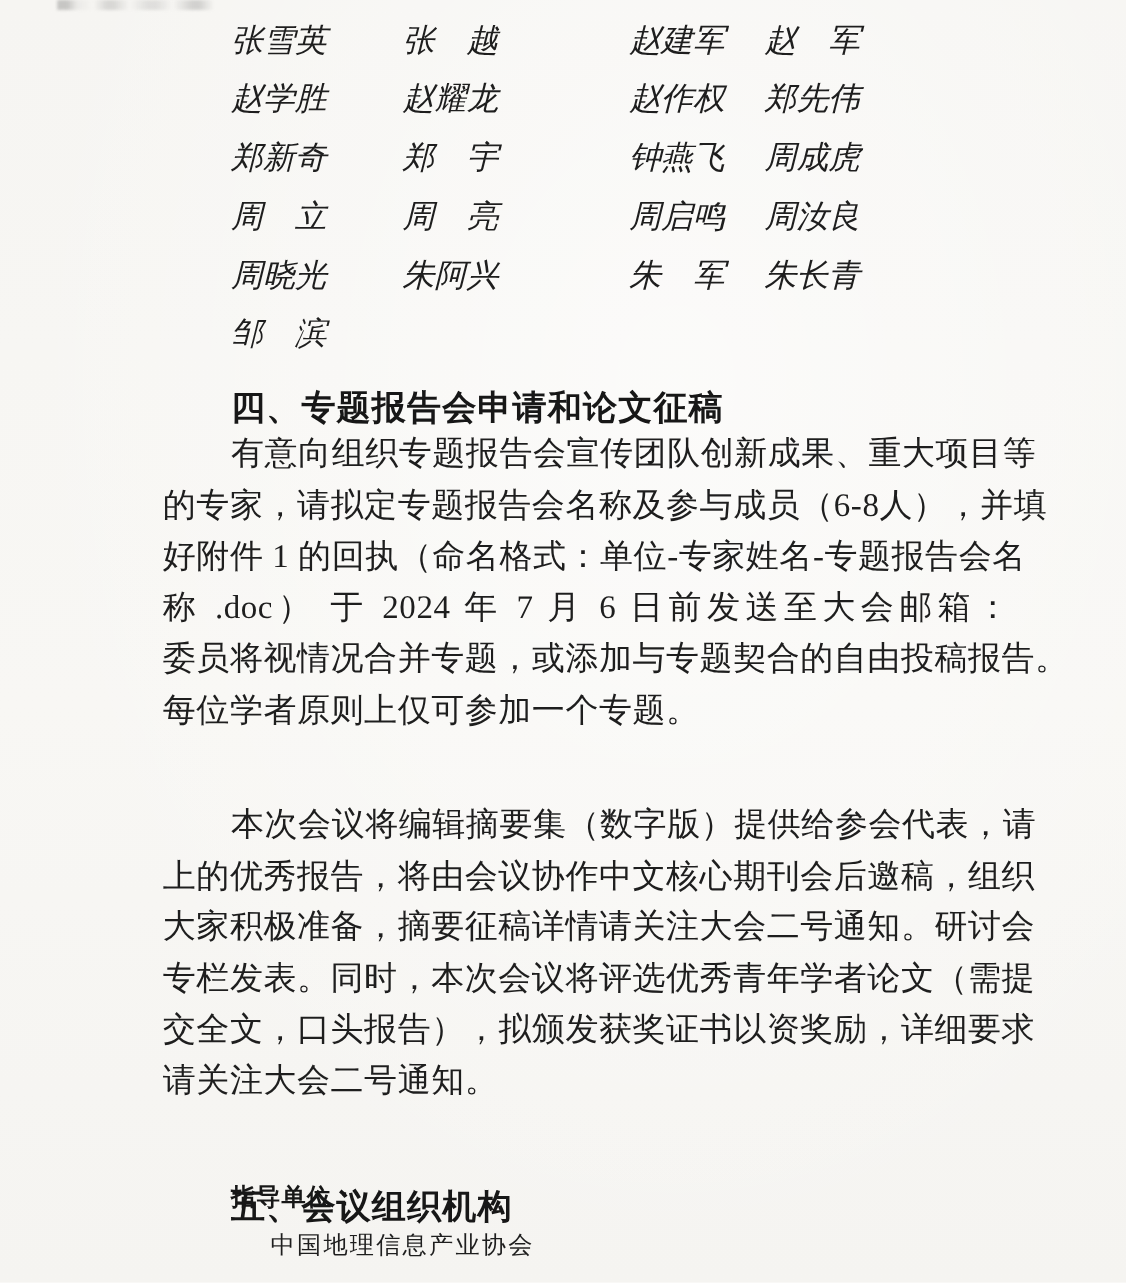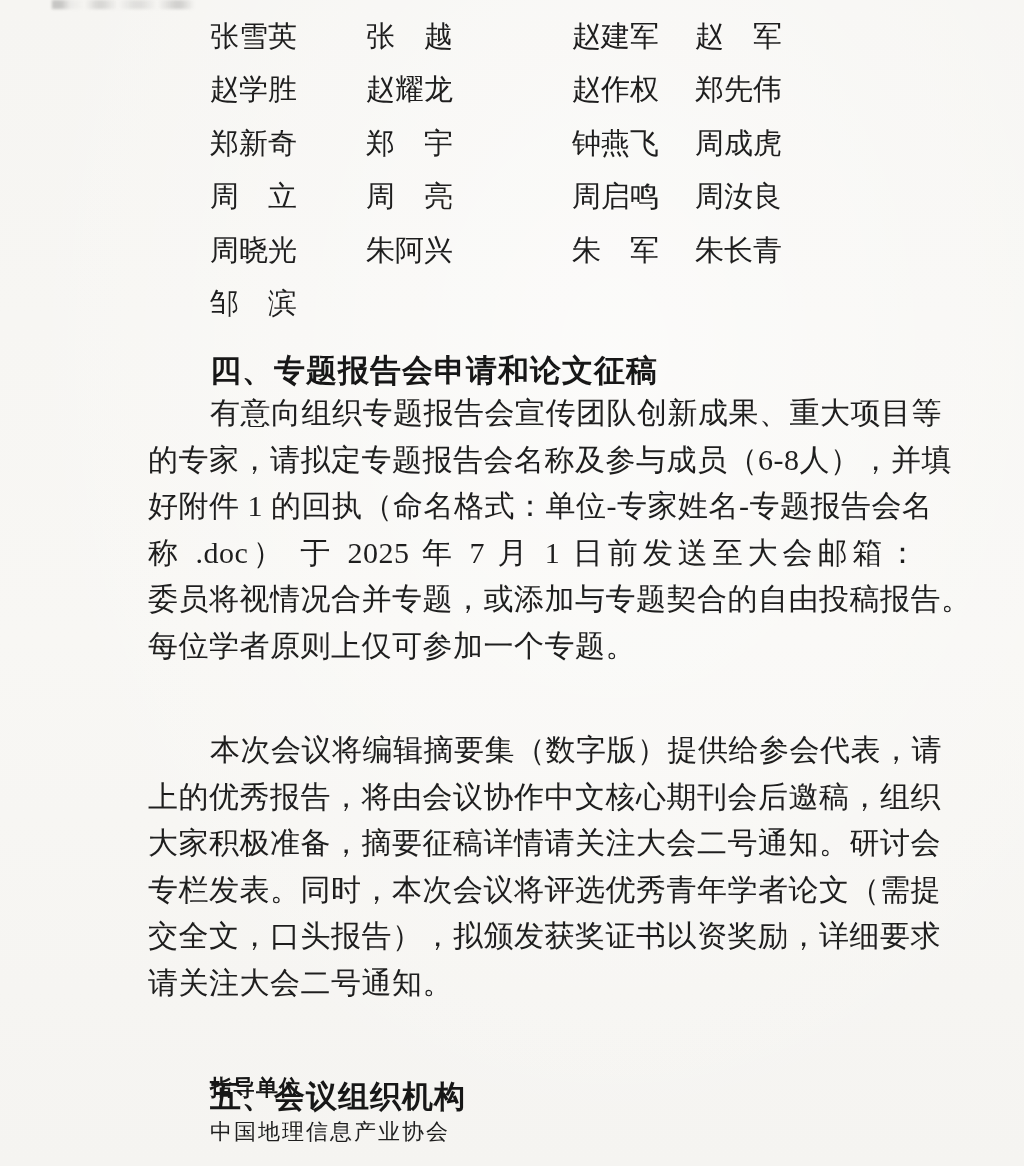--- a/index.html
+++ b/index.html
@@ -18,20 +18,21 @@
   .scan-artifact{
     position:absolute;top:0;left:52px;width:150px;height:9px;
     background:linear-gradient(90deg,rgba(90,90,90,.30) 0 6%,rgba(140,140,140,.10) 12%,transparent 22%,
       rgba(110,110,110,.22) 30% 34%,transparent 44%,rgba(120,120,120,.18) 55% 60%,transparent 70%,
       rgba(100,100,100,.25) 82% 86%,transparent 95%);
     filter:blur(1.5px);
   }
   .names{
     position:absolute;top:10px;left:210px;right:80px;
     font-size:29px;
+    font-style:italic;
   }
   .names .row{display:flex;height:53.5px;align-items:center;}
   .names .cell{flex:0 0 auto;white-space:pre;}
   .names .c1{width:156px;}
   .names .c2{width:170px;}
   .names .c3{width:159px;text-align:center;}
   .names .c4{width:auto;text-align:right;}
   .h-sec{
     position:absolute;left:210px;
     font-family:Liberation Sans, sans-serif;
@@ -50,21 +51,21 @@
     height:46.5px;line-height:46.5px;white-space:nowrap;
     text-align:justify;text-align-last:justify;
     letter-spacing:.5px;
   }
   .ln.indent{padding-left:62px;}
   .ln.last{text-align:right;text-align-last:left;}
   .label-line{
     position:absolute;left:210px;font-size:22px;line-height:40px;
   }
   #guide{top:1068px;font-family:"Liberation Sans","DejaVu Sans",sans-serif;font-weight:700;color:#171717;letter-spacing:1px;}
-  #org{top:1112px;letter-spacing:2px;}
+  #org{top:1112px;letter-spacing:2px;margin-left:36px;}
 </style>
 </head>
 <body>
 
 <div class="page">
 
   <div class="scan-artifact"></div>
 
   <div class="names">
     <div class="row">
@@ -104,21 +105,21 @@
       <span class="cell c4"></span>
     </div>
   </div>
 
   <div id="h4" class="h-sec">四、专题报告会申请和论文征稿</div>
 
   <div id="para1" class="para">
     <div class="ln indent">有意向组织专题报告会宣传团队创新成果、重大项目等</div>
     <div class="ln">的专家，请拟定专题报告会名称及参与成员（6-8人），并填</div>
     <div class="ln">好附件 1 的回执（命名格式：单位-专家姓名-专题报告会名</div>
-    <div class="ln">称 .doc） 于 2025 年 7 月 1 日前发送至大会邮箱：</div>
+    <div class="ln">称 .doc） 于 2024 年 7 月 6 日前发送至大会邮箱：</div>
     <div class="ln">委员将视情况合并专题，或添加与专题契合的自由投稿报告。</div>
     <div class="ln last">每位学者原则上仅可参加一个专题。</div>
   </div>
 
   <div id="para2" class="para">
     <div class="ln indent">本次会议将编辑摘要集（数字版）提供给参会代表，请</div>
     <div class="ln">上的优秀报告，将由会议协作中文核心期刊会后邀稿，组织</div>
     <div class="ln">大家积极准备，摘要征稿详情请关注大会二号通知。研讨会</div>
     <div class="ln">专栏发表。同时，本次会议将评选优秀青年学者论文（需提</div>
     <div class="ln">交全文，口头报告），拟颁发获奖证书以资奖励，详细要求</div>

